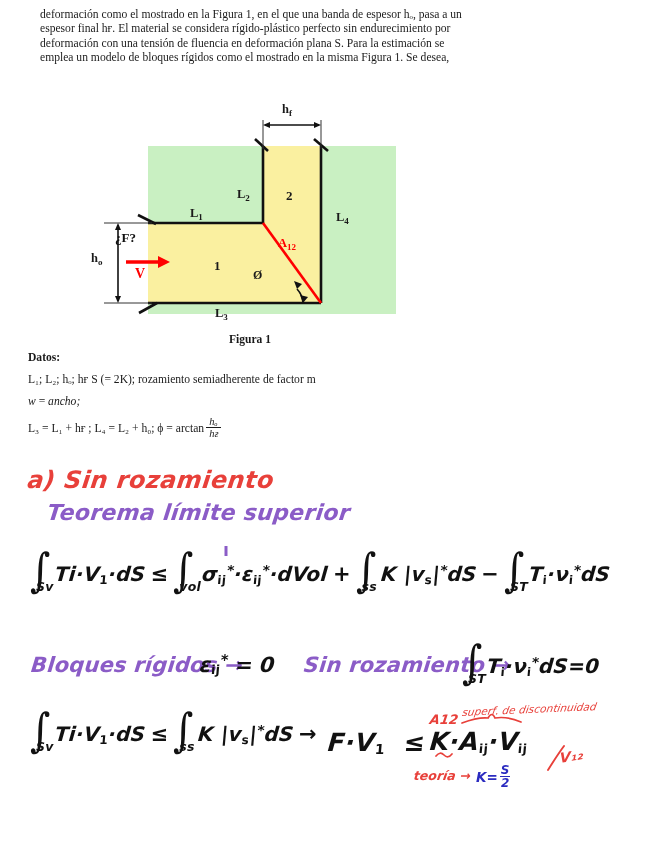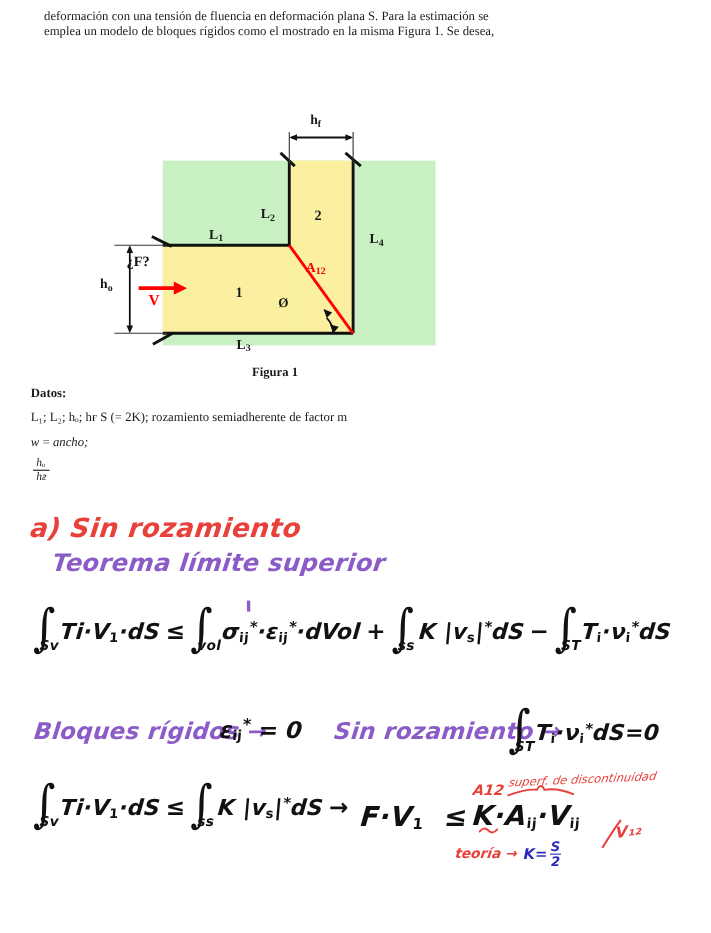--- a/index.html
+++ b/index.html
@@ -271,20 +271,22 @@
     position: absolute;
     left: 0; top: 0;
     width: 646px; height: 848px;
     pointer-events: none;
   }
 </style>
 </head>
 <body>
 
 <div id="statement">
+  <span class="ln">deformación como el mostrado en la Figura 1, en el que una banda de espesor hₒ, pasa a un</span>
+  <span class="ln">espesor final hғ. El material se considera rígido-plástico perfecto sin endurecimiento por</span>
   <span class="ln">deformación con una tensión de fluencia en deformación plana S. Para la estimación se</span>
   <span class="ln">emplea un modelo de bloques rígidos como el mostrado en la misma Figura 1. Se desea,</span>
 </div>
 
 <div id="figure-wrap">
   <svg id="figure-svg" width="320" height="240" viewBox="0 0 320 240">
 
     <rect x="58" y="43" width="248" height="168" fill="#c9f0c2"></rect>
 
     <rect x="58" y="120" width="115" height="80" fill="#faf0a0"></rect>
@@ -353,20 +355,21 @@
 </div>
 
 <div id="figure-caption">Figura 1</div>
 
 <div id="datos-title">Datos:</div>
 <div id="datos-line1">L₁; L₂; hₒ; hғ S (= 2K); rozamiento semiadherente de factor m</div>
 <div id="datos-line2">
   <span>w</span><span class="roman"> = </span><span>ancho;</span>
 </div>
 <div id="datos-line3">
+  <span>L₃ = L₁ + hғ ; L₄ = L₂ + h₀; ϕ = arctan</span>
   <span class="frac">
     <span class="num">hₒ</span>
     <span class="den">hғ</span>
   </span>
 </div>
 
 <div class="hw hw-red" id="hw-a-sin-roz">a) Sin rozamiento</div>
 <div class="hw hw-purple" id="hw-teorema">Teorema límite superior</div>
 
 <div class="mathline" id="eq1">

